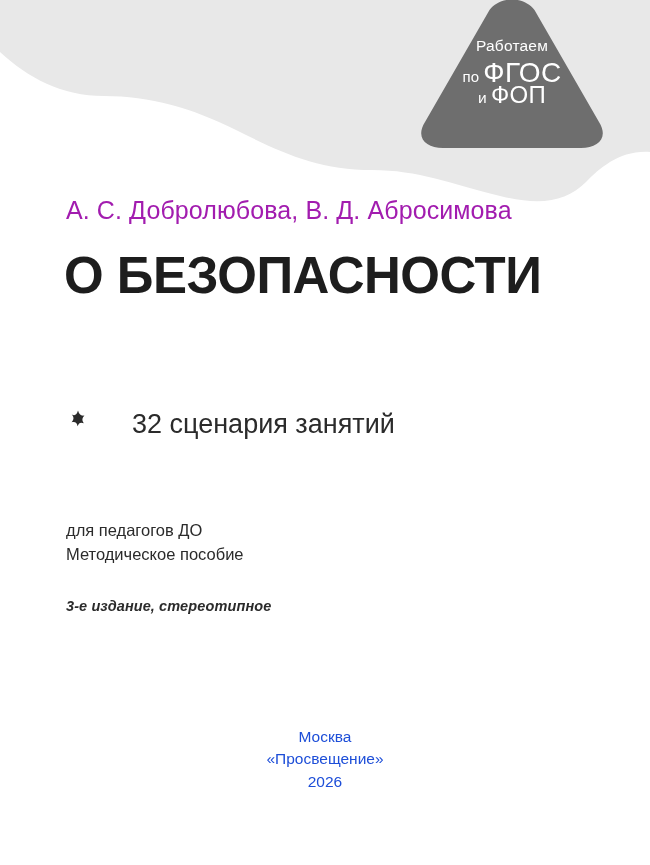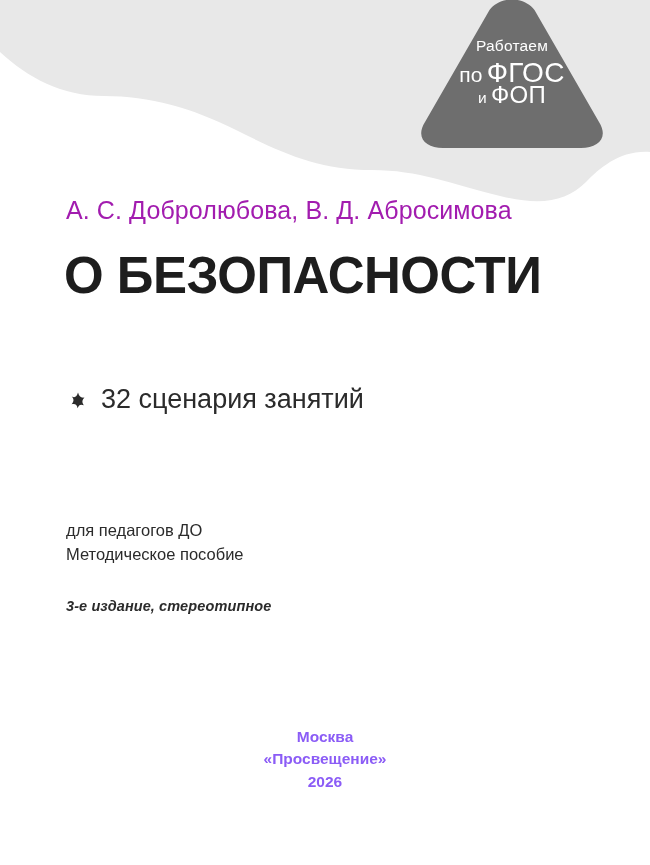--- a/index.html
+++ b/index.html
@@ -69,21 +69,21 @@
     letter-spacing: 0.2px;
   }
   .badge-l2 {
     position: absolute;
     top: 58px;
     left: 0;
     width: 198px;
     font-size: 15.5px;
   }
   .badge-l2 .small {
-    font-size: 21px;
+    font-size: 15px;
     font-weight: normal;
   }
   .badge-l2 .big {
     font-size: 28px;
     font-weight: normal;
     letter-spacing: 0.3px;
   }
   .badge-l3 {
     position: absolute;
     top: 82px;
@@ -130,26 +130,27 @@
     line-height: 1.18;
     color: #1d1d1d;
     letter-spacing: -0.5px;
   }
   .title-line { display: block; }
 
   
   .subtitle {
     position: absolute;
     left: 66px;
-    top: 384px;
+    top: 409px;
     font-size: 27px;
     color: #2b2b2b;
     display: flex;
-    align-items: flex-end;
+    align-items: flex-start;
     white-space: nowrap;
+    gap: 31px;
   }
   .star-icon {
     display: inline-block;
     margin-right: 11px;
     line-height: 0;
   }
 
   
   .description {
     position: absolute;
@@ -174,22 +175,21 @@
 
   
   .imprint {
     position: absolute;
     top: 726px;
     left: 0;
     width: 650px;
     text-align: center;
     font-size: 15.5px;
     line-height: 1.45;
-    color: #8b5cf6;
-    font-weight: bold;
+    color: #1d4ed8;
   }
   .imprint div { display: block; }
 </style>
 </head>
 <body>
 
 <div class="page">
 
   <div class="wave-band">
     <svg width="650" height="215" viewBox="0 0 650 215" xmlns="http://www.w3.org/2000/svg">

